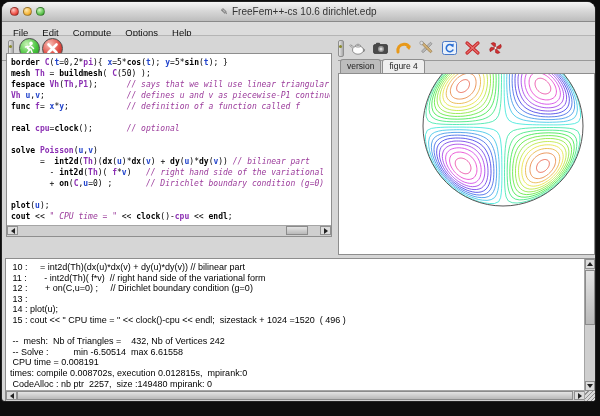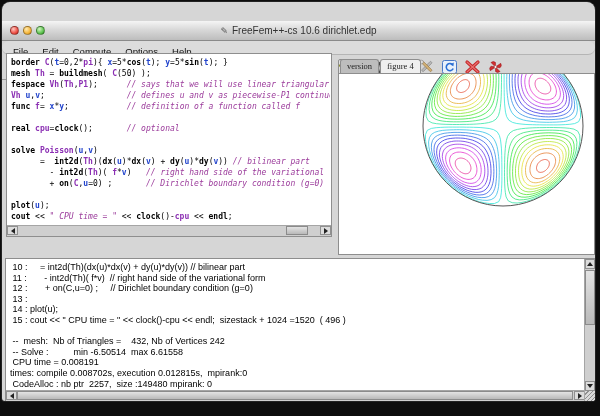--- a/index.html
+++ b/index.html
@@ -1,30 +1,30 @@
 <!DOCTYPE html>
 <html><head>
 <meta charset="utf-8">
 <style>
   html,body{margin:0;padding:0;width:600px;height:416px;background:#0d0d0d;overflow:hidden;
     font-family:"Liberation Sans","DejaVu Sans",sans-serif;}
   .window{position:absolute;left:2px;top:2px;width:593px;height:399px;background:#d6d6d6;
     border-radius:8px 8px 3px 3px;overflow:hidden;box-shadow:0 0 0 1px #222;}
   
   .titlebar{height:19px;background:linear-gradient(#f5f5f5,#d9d9d9 45%,#bdbdbd);
-    border-bottom:1px solid #8a8a8a;position:relative;margin-top:19px;}
+    border-bottom:1px solid #8a8a8a;position:relative;}
   .lights{position:absolute;left:8px;top:5px;display:flex;gap:4px;}
   .light{width:9px;height:9px;border-radius:50%;border:1px solid rgba(0,0,0,.35);box-sizing:border-box;}
   .light.red{background:radial-gradient(circle at 35% 30%,#ffc7c0,#ee5147 60%,#b5221a);}
   .light.yellow{background:radial-gradient(circle at 35% 30%,#ffe9b0,#f6b73c 60%,#c07f12);}
   .light.green{background:radial-gradient(circle at 35% 30%,#d2f5c0,#62c554 60%,#2c8f1e);}
   .title{text-align:center;font-size:10px;line-height:19px;color:#333;}
   .title .doc{color:#555;font-size:9px;margin-right:4px;}
   
-  .menubar{height:13px;background:#dcdcdc;border-bottom:1px solid #b5b5b5;padding-left:4px;border-radius:7px;}
+  .menubar{height:13px;background:#dcdcdc;border-bottom:1px solid #b5b5b5;padding-left:4px;}
   .menu-item{display:inline-block;font-size:9.5px;line-height:13px;padding:0 7px;color:#111;}
   .menu-item::first-letter{text-decoration:underline;}
   
   .toolbar{height:24px;background:#d6d6d6;border-bottom:1px solid #999;position:relative;}
   .grip{width:4px;height:15px;border-radius:2px;background:linear-gradient(90deg,#e8e8e8,#a8a8a8);
     border:1px solid #8f8f8f;position:relative;margin:0 3px;}
   .grip::after{content:"";position:absolute;left:0px;top:4px;width:3px;height:3px;border-radius:50%;background:#8a8a2c;}
   .tb-left{position:absolute;left:3px;top:1px;display:flex;align-items:center;height:22px;}
   .tb-right{position:absolute;left:333px;top:1px;display:flex;align-items:center;height:22px;}
   .round-btn{width:21px;height:21px;border-radius:50%;margin-left:2px;position:relative;box-sizing:border-box;}
@@ -32,21 +32,21 @@
   .round-btn.stop{background:radial-gradient(circle at 35% 28%,#f9c0b8,#e04c44 55%,#a51f18);border:1px solid #4c4c4c;}
   .icon-btn{width:21px;height:19px;margin-right:2px;display:flex;align-items:center;justify-content:center;}
   
   .editor-pane{position:absolute;left:4px;top:51px;width:326px;height:184px;background:#fff;
     border:1px solid #8e8e8e;box-sizing:border-box;}
   .code{position:absolute;left:1px;right:1px;top:1px;bottom:10px;overflow:hidden;padding:2px 0 0 3px;
     font:8px/11px "DejaVu Sans Mono","Liberation Mono",monospace;white-space:pre;color:#000;}
   .code-line{white-space:pre;}
   .splitter-v{position:absolute;left:330px;top:57px;width:6px;height:196px;background:#d6d6d6;}
   .figure-pane{position:absolute;left:336px;top:57px;width:257px;height:196px;}
-  .tabstrip{height:14px;display:flex;padding-left:2px;font-family:Liberation Serif, serif;}
+  .tabstrip{height:14px;display:flex;padding-left:2px;}
   .tab{font-size:8.5px;line-height:13px;padding:0 6px;background:#bdbdbd;border:1px solid #8e8e8e;
     border-bottom:none;border-radius:3px 3px 0 0;margin-right:1px;color:#222;}
   .tab.active{background:#efefef;}
   .canvas{position:absolute;left:0;top:14px;width:257px;height:182px;background:#fff;
     border:1px solid #8e8e8e;box-sizing:border-box;overflow:hidden;}
   .splitter-h{position:absolute;left:0;top:253px;width:593px;height:3px;background:#d6d6d6;}
   .console-pane{position:absolute;left:3px;top:256px;width:592px;height:144px;background:#fff;
     border:1px solid #8e8e8e;box-sizing:border-box;}
   .console-text{position:absolute;left:1px;right:12px;top:1px;bottom:10px;overflow:hidden;
     padding:2px 0 0 3px;font:9px/10.6px "Liberation Sans","DejaVu Sans",sans-serif;white-space:pre;color:#000;}

